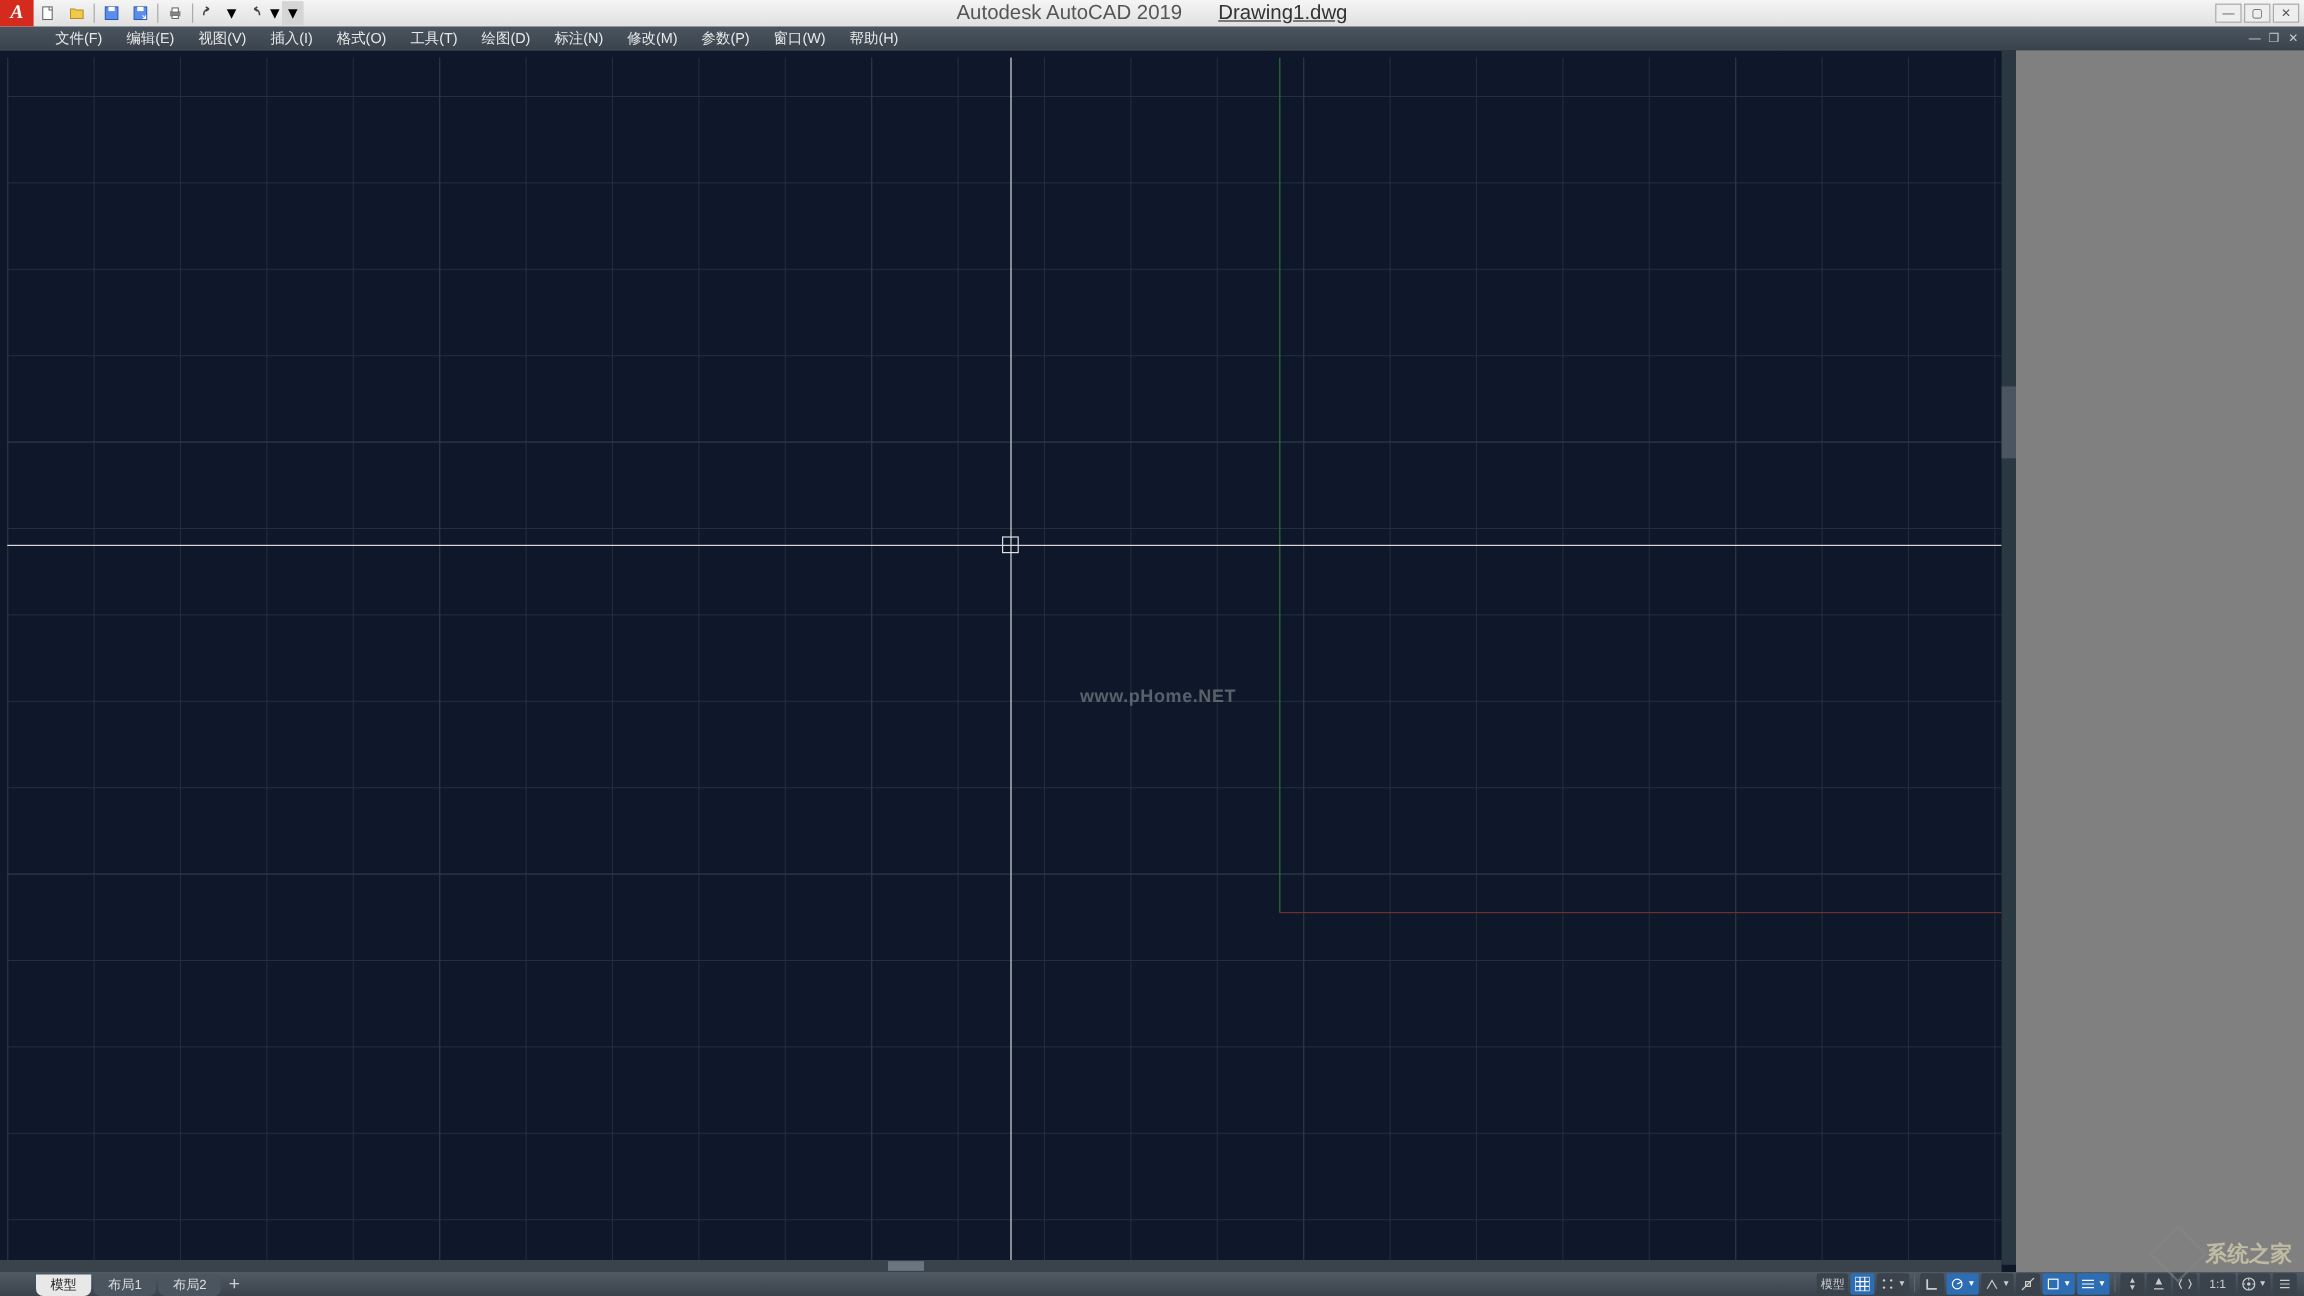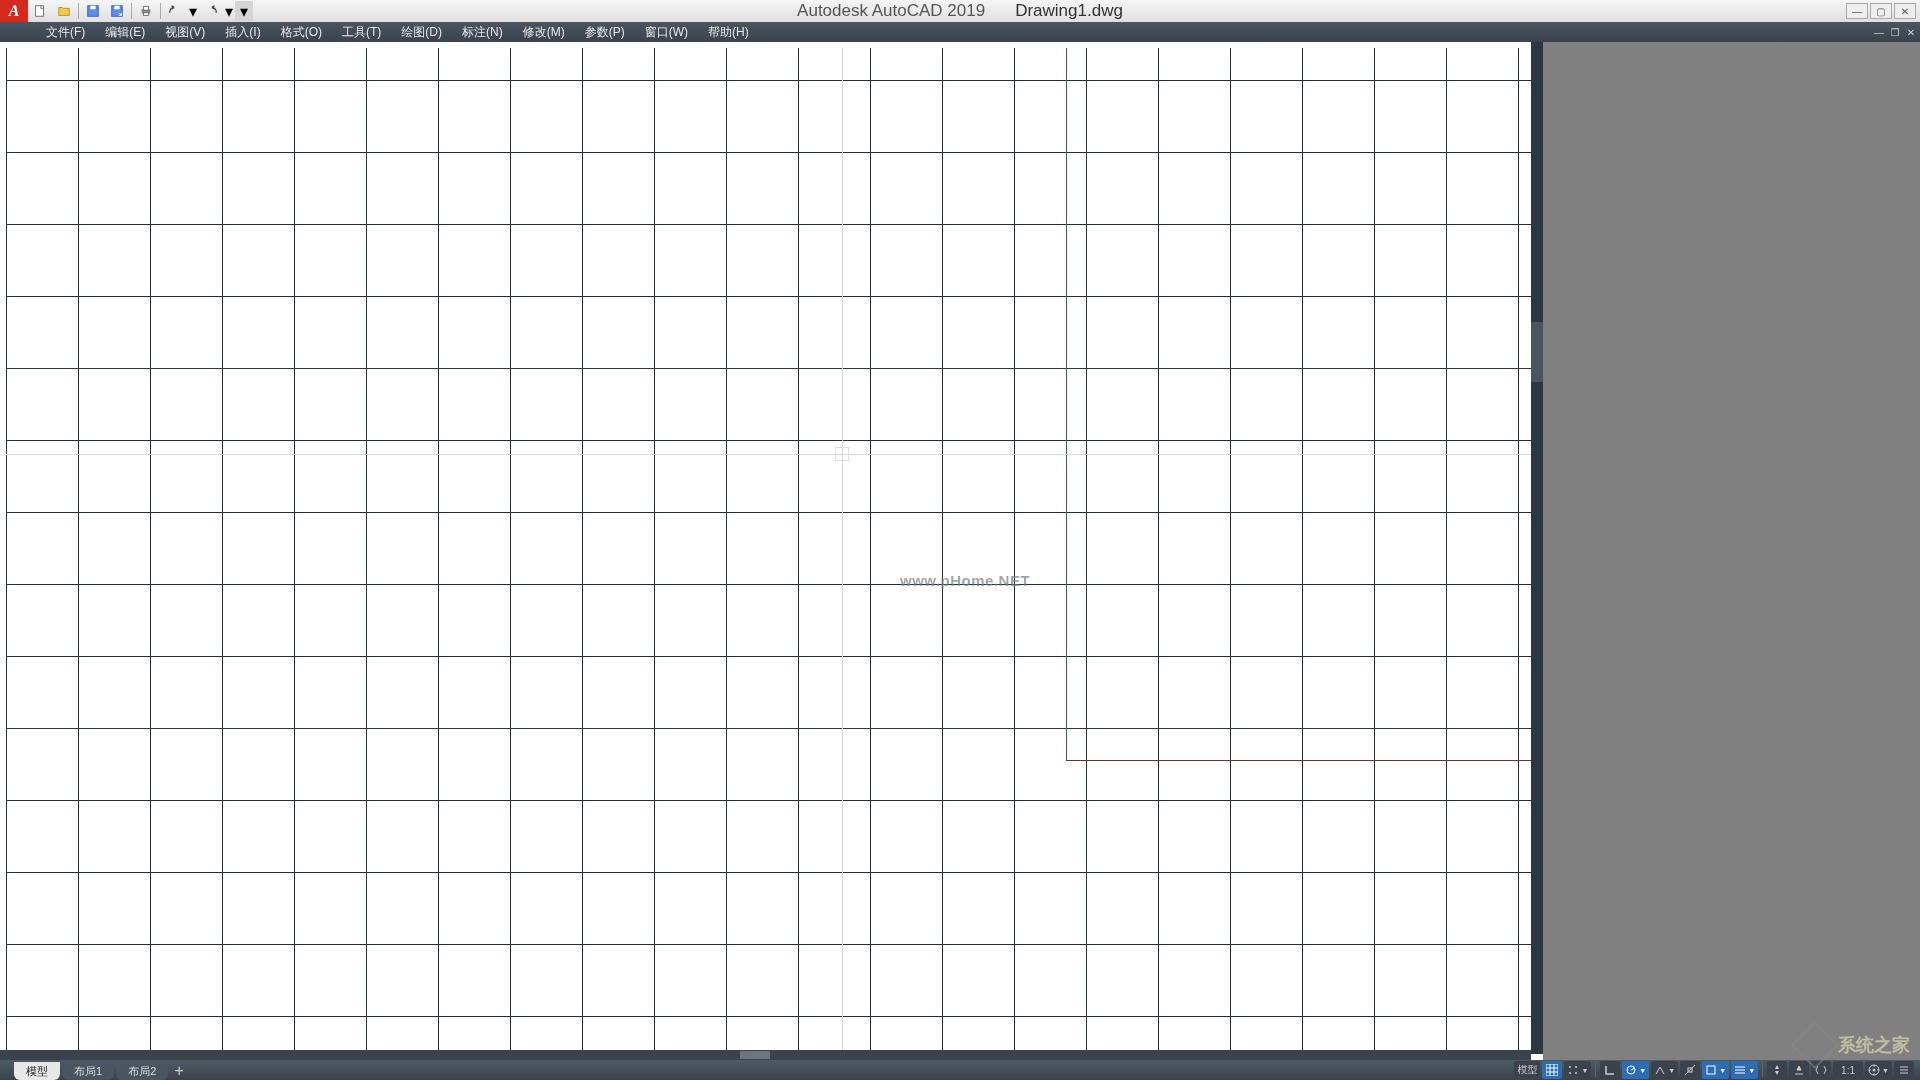--- a/index.html
+++ b/index.html
@@ -6,49 +6,49 @@
 html,body { width:1920px; height:1080px; overflow:hidden; background:#808080; }
 
 .titlebar { height:22px; background:linear-gradient(#f5f5f5,#e0e0e0); display:flex; align-items:center; position:relative; }
 .app-logo { width:28px; height:22px; background:#d52b1e; color:#fff; font-weight:bold; font-style:italic; font-size:16px; display:flex; align-items:center; justify-content:center; font-family:Georgia; }
 .qat { display:flex; align-items:center; gap:0; }
 .qat-btn { width:24px; height:20px; display:flex; align-items:center; justify-content:center; cursor:pointer; }
 .qat-btn svg { width:14px; height:14px; }
 .qat-sep { width:1px; height:16px; background:#aaa; margin:0 2px; }
 .qat-dropdown { width:18px; height:20px; display:flex; align-items:center; justify-content:center; background:#d5d5d5; }
 .title-center { position:absolute; left:50%; transform:translateX(-50%); font-size:17px; color:#555; display:flex; gap:30px; }
-.title-center .fn { color:#333; }
+.title-center .fn { color:#333;text-decoration:underline; }
 .win-controls { position:absolute; right:4px; display:flex; gap:2px; }
 .win-btn { width:22px; height:16px; border:1px solid #aaa; background:#eee; display:flex; align-items:center; justify-content:center; font-size:10px; color:#555; cursor:pointer; }
 
 .menubar { height:20px; background:linear-gradient(#4a5560,#3a434c); display:flex; align-items:center; padding-left:36px; }
 .menu-item { color:#e8e8e8; font-size:12px; padding:2px 10px; cursor:pointer; }
 .doc-controls { margin-left:auto; display:flex; padding-right:2px; }
 .doc-btn { width:14px; height:14px; color:#ccc; font-size:10px; display:flex; align-items:center; justify-content:center; margin-left:2px; cursor:pointer; }
 
-.canvas-area { position:relative; width:1543px; height:1018px; background:#ffffff; }
+.canvas-area { position:relative; width:1680px; height:1018px; background:#0f172a; }
 .grid { position:absolute; inset:6px 12px 6px 6px; background-image:
   linear-gradient(#2a3842 1px,transparent 1px),
   linear-gradient(90deg,#2a3842 1px,transparent 1px),
   linear-gradient(#22303a 1px,transparent 1px),
   linear-gradient(90deg,#22303a 1px,transparent 1px);
   background-size:360px 360px,360px 360px,72px 72px,72px 72px;
   background-position:0 -40px,0 -40px,0 32px,0 32px; }
 .axis-y { position:absolute; left:1066px; top:6px; bottom:300px; width:1px; background:#2f6f3a; }
 .axis-x { position:absolute; left:1066px; right:12px; top:718px; height:1px; background:#6f2f2f; }
 .crosshair-v { position:absolute; left:842px; top:6px; bottom:6px; width:1px; background:#d8d8d8; }
 .crosshair-h { position:absolute; left:6px; right:12px; top:412px; height:1px; background:#d8d8d8; }
 .pickbox { position:absolute; left:835px; top:405px; width:14px; height:14px; border:1px solid #e0e0e0; background:transparent; }
 .watermark { position:absolute; left:900px; top:530px; color:#778088; font-size:15px; font-weight:bold; opacity:.7; letter-spacing:.5px; }
 .scrollbar-right { position:absolute; right:0; top:0; bottom:6px; width:12px; background:#2a3842; }
 .scrollbar-thumb-r { position:absolute; right:0; top:280px; width:12px; height:60px; background:#4a5560; }
 .scrollbar-bottom { position:absolute; left:0; right:12px; bottom:0; height:10px; background:#3a434c; }
 .scrollbar-thumb-b { position:absolute; left:740px; width:30px; height:8px; bottom:1px; background:#6a7580; }
 
-.tabbar { height:20px; background:linear-gradient(#505a64,#3a434c); display:flex; align-items:flex-end; padding-left:14px; position:relative; }
+.tabbar { height:20px; background:linear-gradient(#505a64,#3a434c); display:flex; align-items:flex-end; padding-left:30px; position:relative; }
 .tab { padding:2px 12px; font-size:11px; color:#ddd; background:#4a5560; border-radius:0 0 6px 6px; margin-right:2px; cursor:pointer; height:18px; line-height:14px; }
 .tab.active { background:#e8e8e8; color:#222; }
 .tab-add { width:18px; text-align:center; color:#ccc; cursor:pointer; }
 
 .status-right { position:absolute; right:6px; bottom:1px; display:flex; align-items:center; gap:2px; }
 .sbtn { height:18px; min-width:20px; padding:0 3px; background:#3a434c; color:#ccc; font-size:10px; display:flex; align-items:center; justify-content:center; cursor:pointer; border-radius:2px; }
 .sbtn.active { background:#2d6db3; color:#fff; }
 .sbtn svg { width:12px; height:12px; }
 .sbtn .tri { font-size:7px; margin-left:2px; }
 .ssep { width:1px; height:14px; background:#5a6570; margin:0 2px; }

